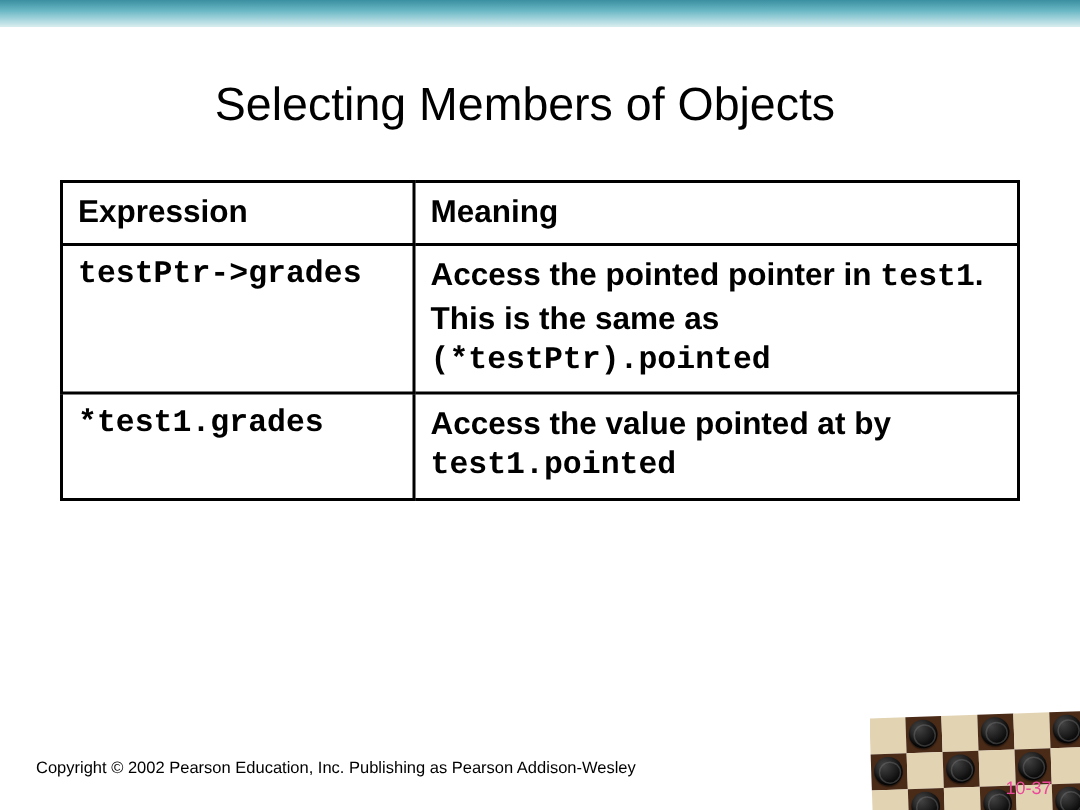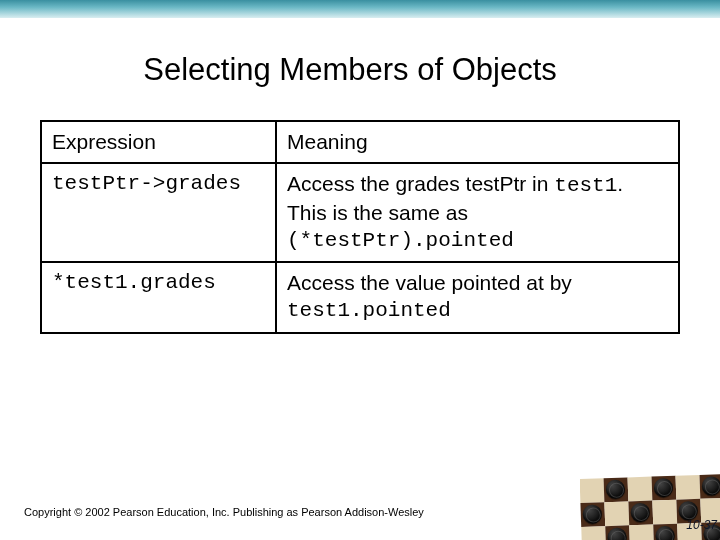--- a/index.html
+++ b/index.html
@@ -27,41 +27,41 @@
     border-collapse: collapse;
     width: 640px;
     margin: 0 auto;
   }
   table.main td {
     border: 2px solid #000;
     padding: 7px 10px;
     vertical-align: top;
     font-size: 21px;
     line-height: 1.25;
+    font-weight: bold;
   }
   table.main td:first-child {
     width: 235px;
   }
   .code {
     font-family: "Courier New", Courier, monospace;
   }
   .footer {
     position: absolute;
     left: 24px;
     bottom: 22px;
     font-size: 11px;
     color: #000;
   }
   .page-num {
     position: absolute;
-    right: 3px;
+    right: 19px;
     bottom: 8px;
     font-size: 12px;
-    color: #0f172a;
-    font-style: italic;
+    color: #ec4899;
   }
   .checker-board {
     position: absolute;
     right: 0;
     bottom: 0;
     width: 140px;
     height: 70px;
     overflow: hidden;
   }
   .board {
@@ -104,21 +104,21 @@
 
   <table class="main">
     <tbody>
         <tr>
       <td>Expression</td>
       <td>Meaning</td>
     </tr>
     <tr>
       <td class="code">testPtr-&gt;grades</td>
       <td>
-        <span>Access the grades testPtr in </span><span class="code">test1</span><span>.  This is the same as </span><span class="code">(*testPtr).pointed</span>
+        <span>Access the pointed pointer in </span><span class="code">test1</span><span>.  This is the same as </span><span class="code">(*testPtr).pointed</span>
       </td>
     </tr>
     <tr>
       <td class="code">*test1.grades</td>
       <td>
         <span>Access the value pointed at by </span><span class="code">test1.pointed</span><span></span><span class="code"></span>
       </td>
     </tr>
   </tbody>
     </table>

